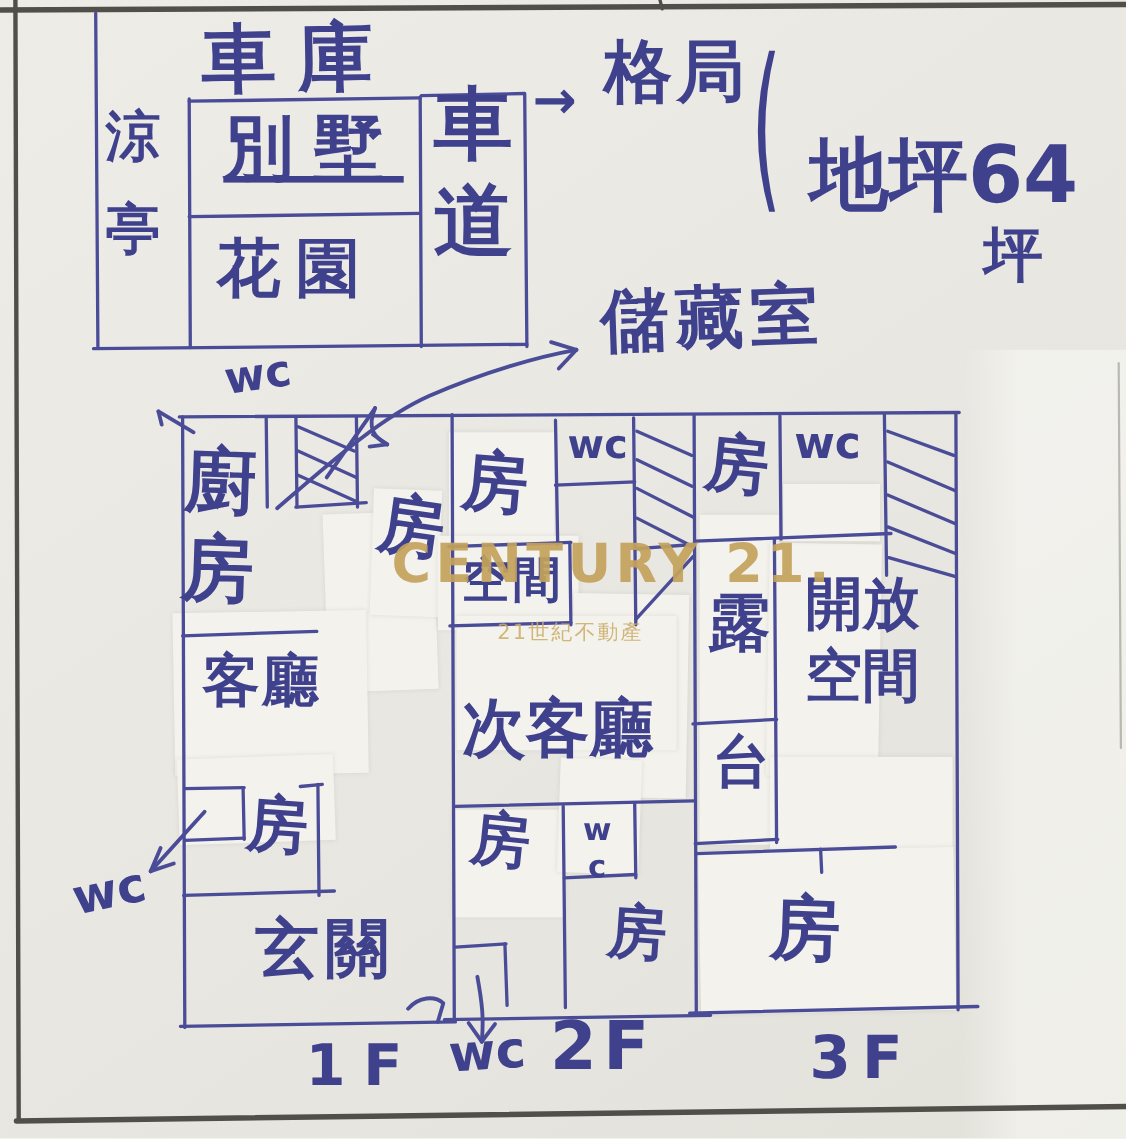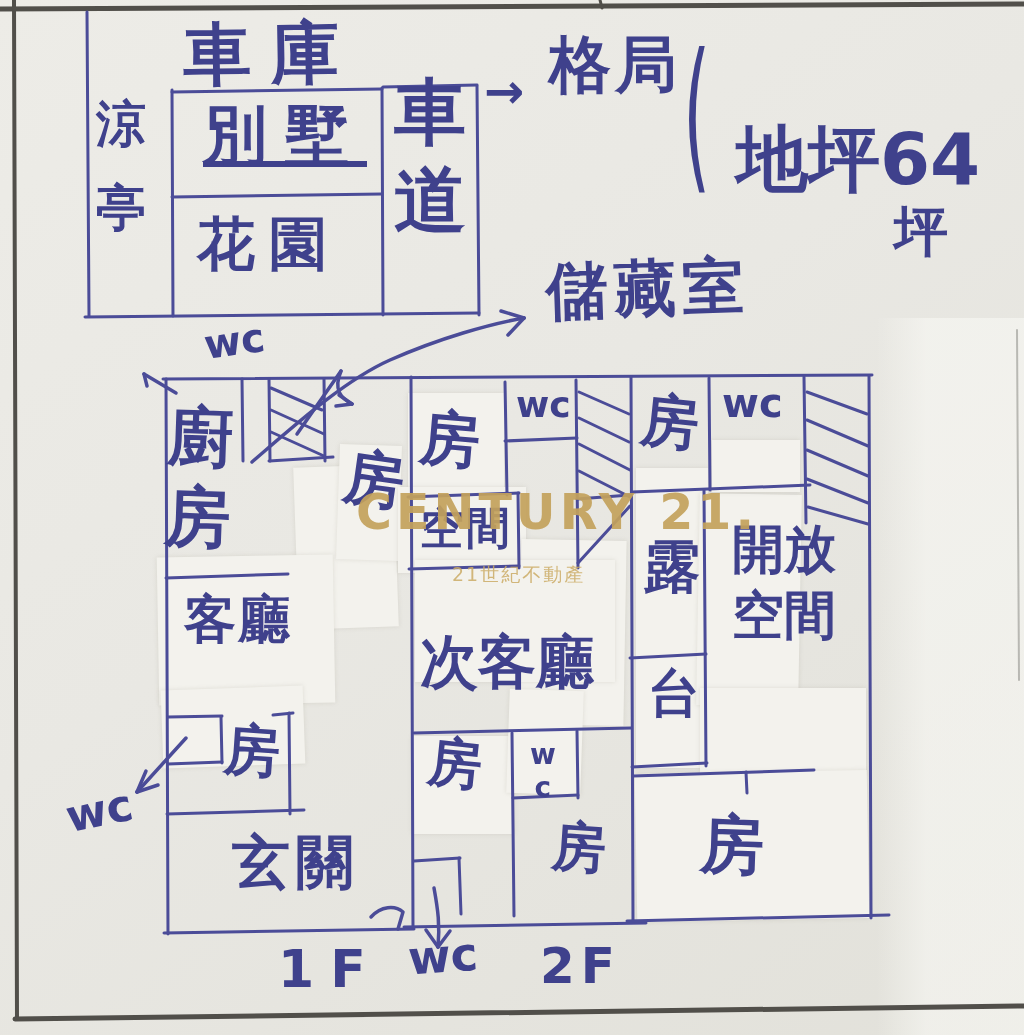--- a/index.html
+++ b/index.html
@@ -190,18 +190,19 @@
   <div class="lbl" style="left:644px;top:538px;font-size:56px;">露</div>
   <div class="lbl" style="left:648px;top:666px;font-size:52px;">台</div>
   <div class="lbl openspace" style="left:710px;top:516px;font-size:52px;width:126px;line-height:66px;">
     <div>開放</div>
     <div>空間</div>
   </div>
   <div class="lbl" style="left:700px;top:812px;font-size:64px;transform:rotate(2deg);">房</div>
 
   <div class="lbl" style="left:278px;top:942px;font-size:52px;letter-spacing:16px;">1F</div>
   <div class="lbl" style="left:408px;top:932px;font-size:46px;transform:rotate(-4deg);">wc</div>
-  <div class="lbl" style="left:500px;top:940px;font-size:50px;letter-spacing:6px;margin-left:40px;">2F</div>
+  <div class="lbl" style="left:500px;top:920px;font-size:61px;letter-spacing:6px;">2F</div>
+  <div class="lbl" style="left:736px;top:934px;font-size:54px;letter-spacing:10px;">3F</div>
 
   <div class="wm-brand">CENTURY 21.</div>
   <div class="wm-sub">21世紀不動產</div>
 
 </div>
 
 </body></html>

